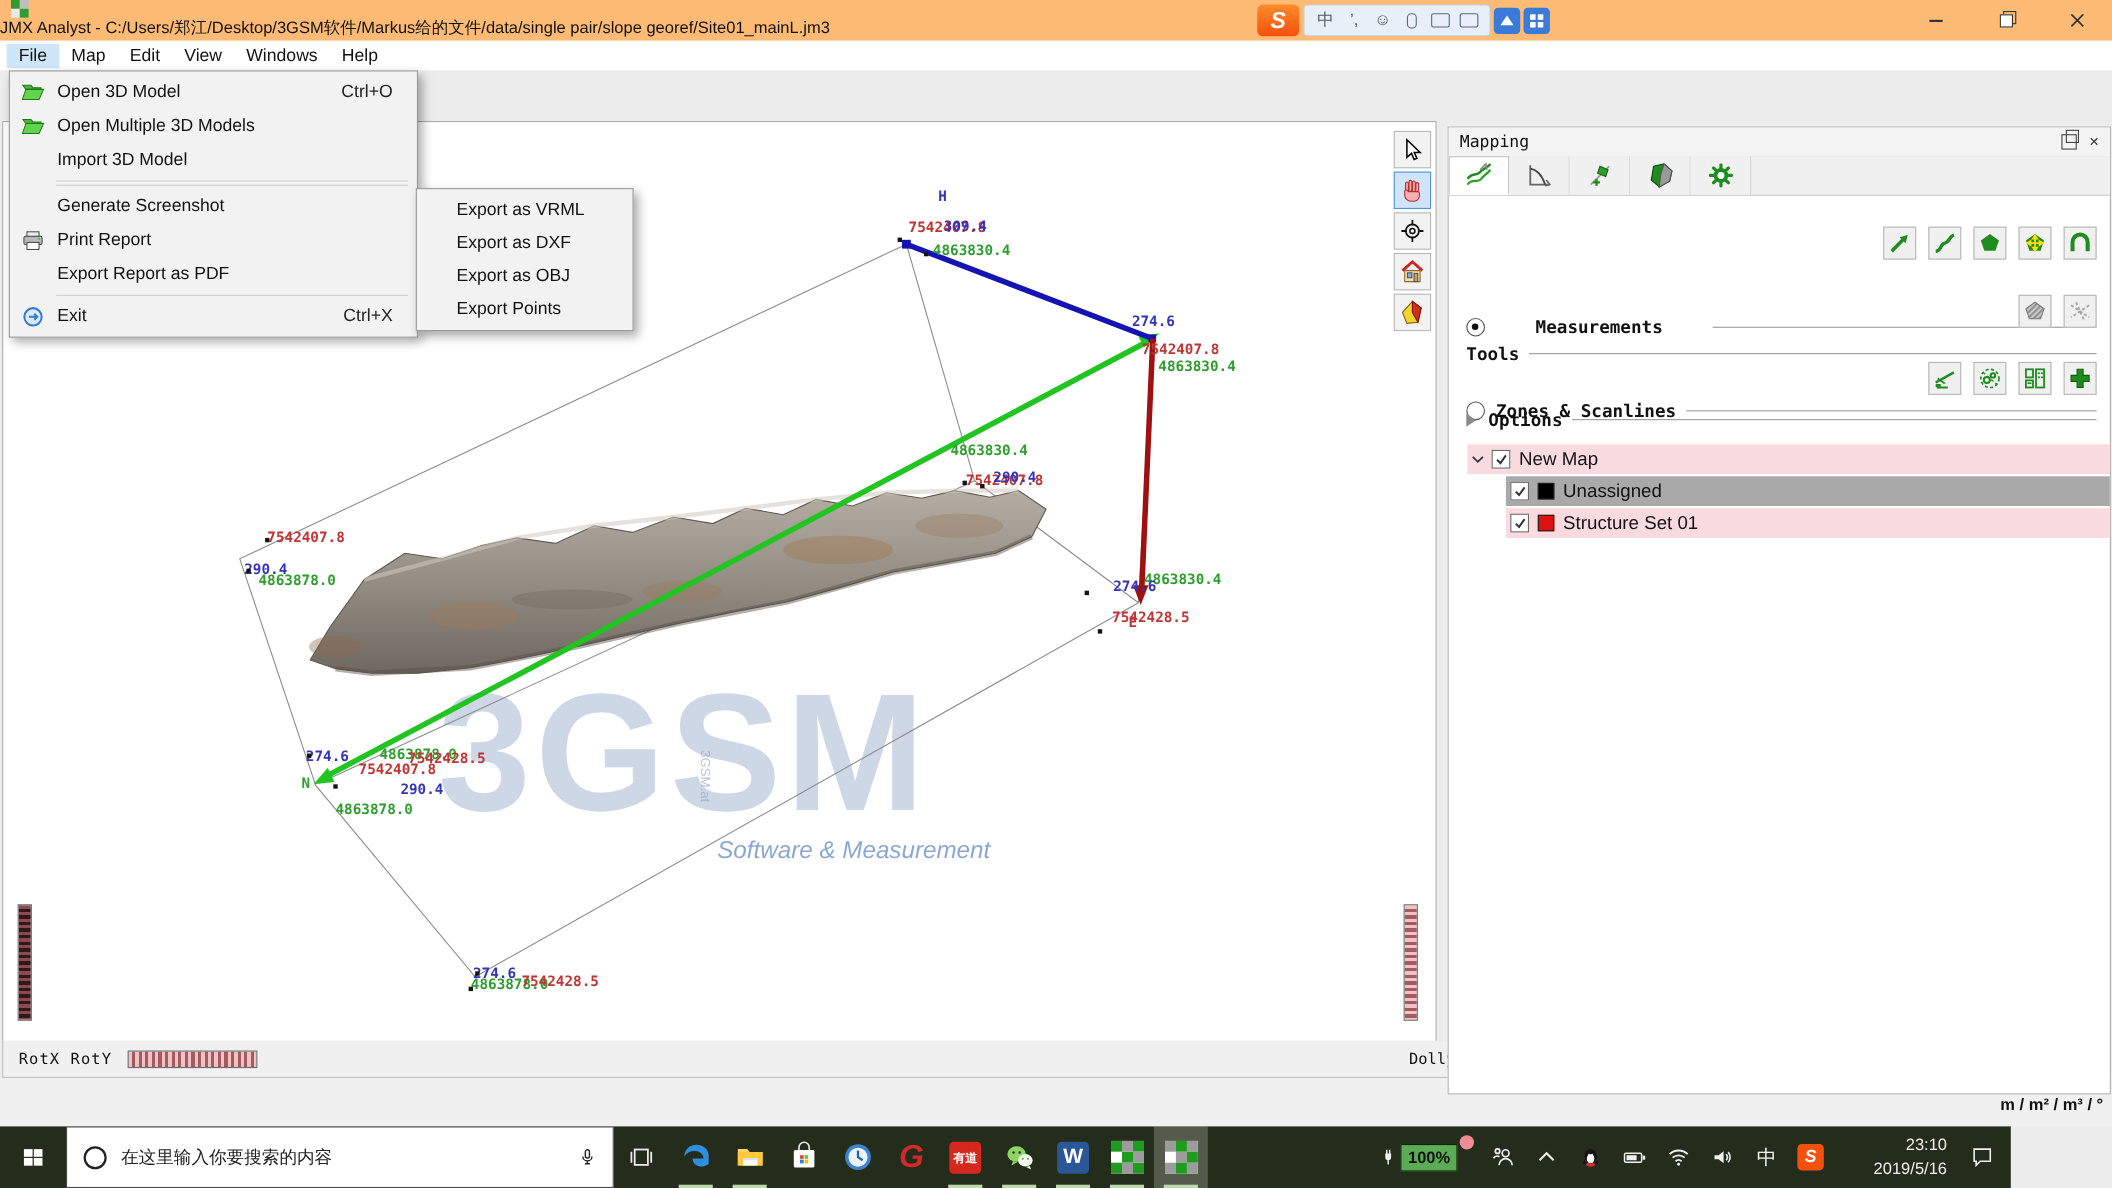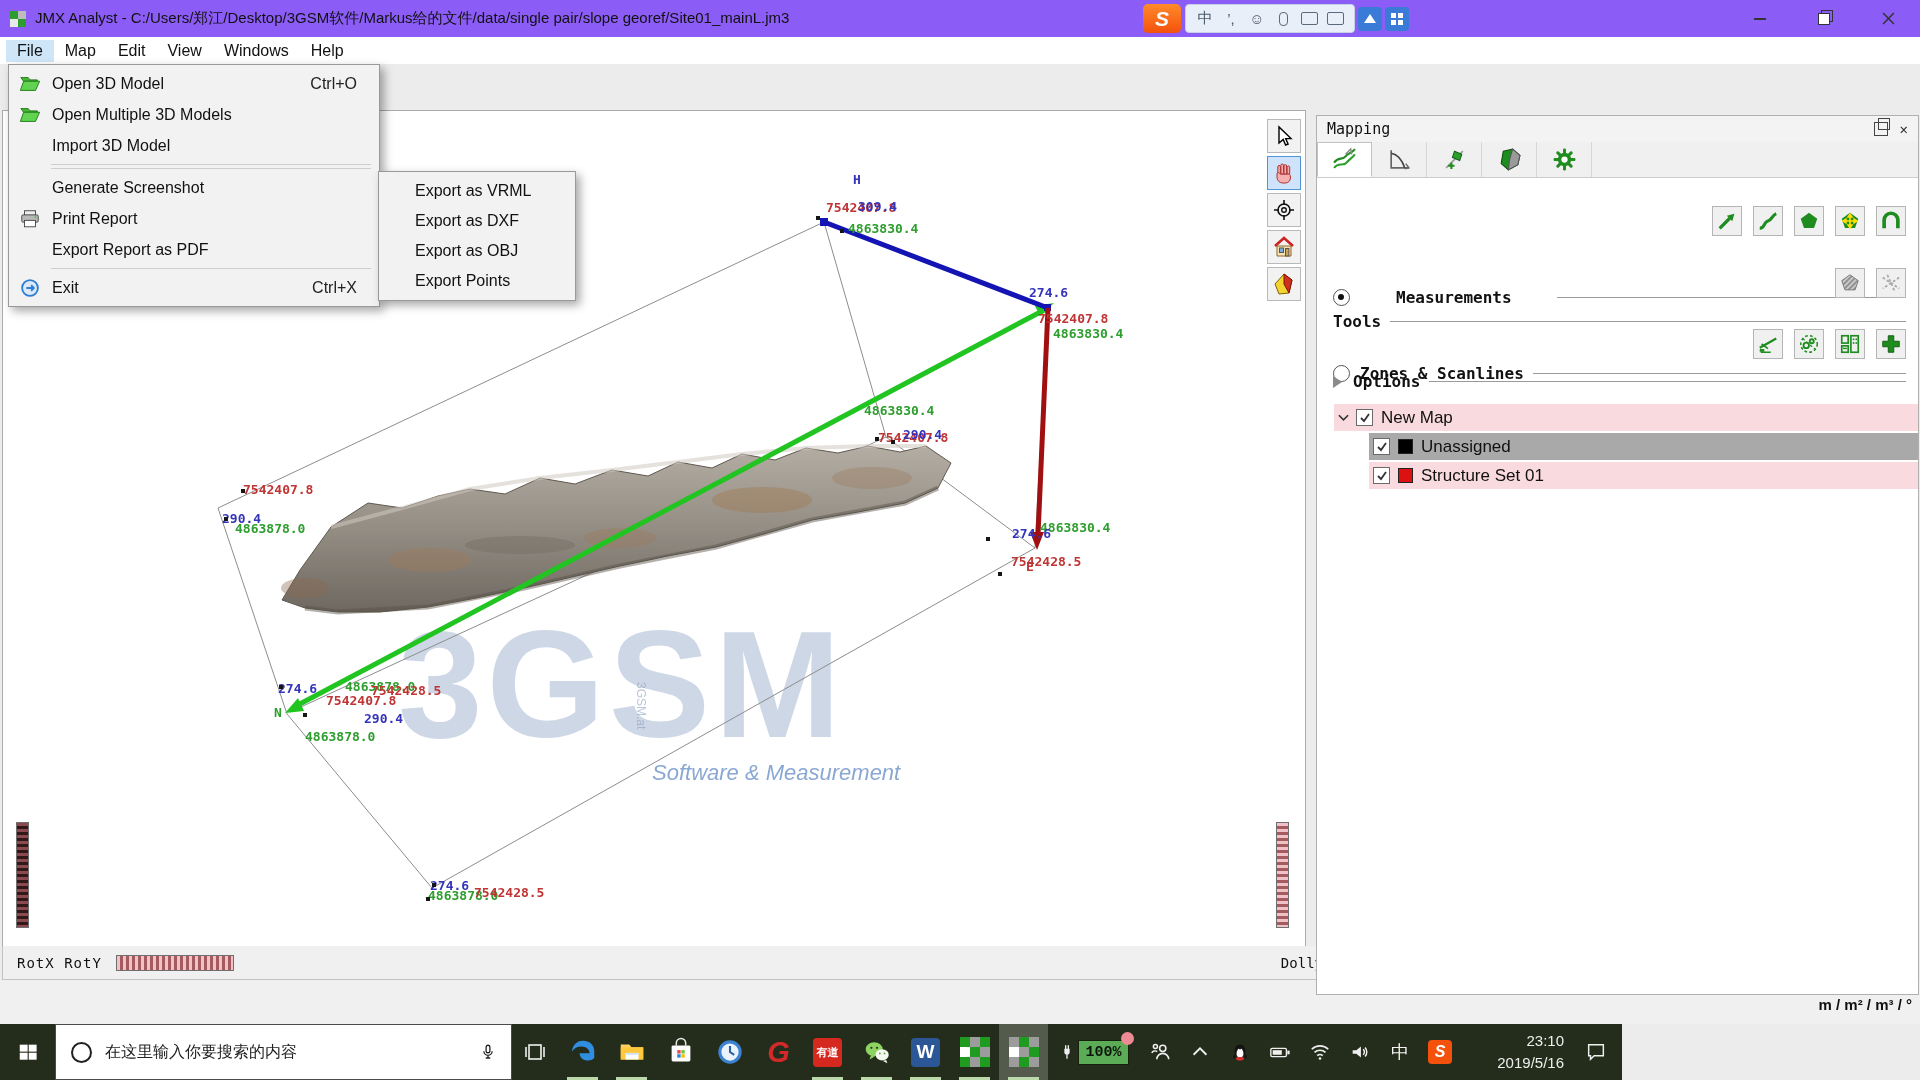--- a/index.html
+++ b/index.html
@@ -1,18 +1,18 @@
 <!DOCTYPE html>
 <html><head>
 <meta charset="utf-8">
 <style>
   html,body{margin:0;padding:0;background:#555;}
   #screen{position:relative;width:1920px;height:1080px;background:#ececec;font-family:"Liberation Sans",sans-serif;overflow:hidden;}
   
-  #titlebar{position:absolute;left:0;top:0;width:1920px;height:37px;background:#8b5cf6;display:flex;align-items:center;z-index:20;}
+  #titlebar{position:absolute;left:0;top:0;width:1920px;height:37px;background:#fdba74;display:flex;z-index:20;flex-direction:column;}
   #appicon{width:16px;height:16px;margin:0 9px 0 10px;display:grid;grid-template-columns:8px 8px;grid-template-rows:8px 8px;}
   #appicon i{display:block}
   #title-text{font-size:15px;color:#111;white-space:nowrap;}
   #sogou{position:absolute;left:1143px;top:4px;height:29px;display:flex;align-items:center;z-index:21;}
   #sogou-logo{width:38px;height:29px;border-radius:5px;background:linear-gradient(180deg,#ff8a2a,#f4510c);color:#fff;font-weight:bold;font-style:italic;font-size:21px;display:flex;align-items:center;justify-content:center;margin-right:4px;}
   #sogou-bar{height:27px;background:#e9eff8;border:1px solid #c3d2e6;border-radius:4px;display:flex;align-items:center;padding:0 6px;color:#4a5a6a;}
   .sg-it{min-width:24px;height:22px;display:flex;align-items:center;justify-content:center;font-size:15px;margin:0 1px;}
   .sg-shape{width:15px;height:11px;border:1.5px solid #5a6a7a;border-radius:2px;}
   .sg-mic{width:7px;height:12px;border:1.5px solid #5a6a7a;border-radius:4px;}
   .sg-blue{width:24px;height:24px;border-radius:4px;background:#3b7bd8;display:flex;align-items:center;justify-content:center;margin-left:3px;}
@@ -80,37 +80,37 @@
   .fm-row.hl{background:#8fcaf8;}
   .fm-icon{width:30px;height:24px;margin-right:7px;display:flex;align-items:center;justify-content:center;flex:none;}
   .fm-icon svg{width:22px;height:22px;}
   .fm-label{flex:1;white-space:nowrap;}
   .fm-short{margin-right:12px;color:#222;}
   .fm-arrow{font-size:10px;color:#222;}
   .fm-sep{height:1px;background:#cfcfcf;margin:3px 8px 3px 42px;}
   #submenu{position:absolute;left:378px;top:171px;width:196px;background:#f2f2f2;border:1px solid #999;box-shadow:4px 4px 9px rgba(0,0,0,.35);z-index:51;padding:4px 0;}
   .sm-row{height:30px;display:flex;align-items:center;padding-left:36px;font-size:16px;color:#111;white-space:nowrap;}
   
-  #taskbar{position:absolute;left:0;top:1024px;width:1622px;height:56px;background:#242d1b;display:flex;align-items:stretch;color:#eee;z-index:30;}
+  #taskbar{position:absolute;left:0;top:1024px;width:1828px;height:56px;background:#242d1b;display:flex;align-items:stretch;color:#eee;z-index:30;}
   #start{width:60px;display:flex;align-items:center;justify-content:center;}
   #searchbox{width:498px;background:#fff;border:1px solid #4a4a4a;box-sizing:border-box;display:flex;align-items:center;}
   .sring{width:17px;height:17px;border:2.6px solid #222;border-radius:50%;margin:0 13px 0 15px;flex:none;}
   #search-text{font-size:16px;color:#222;flex:1;white-space:nowrap;}
   #search-mic{margin-right:14px;display:flex;}
   #taskview{width:50px;display:flex;align-items:center;justify-content:center;}
   .tb-app{width:49px;display:flex;align-items:center;justify-content:center;position:relative;}
   .tb-app.running::after{content:"";position:absolute;left:9px;right:9px;bottom:0;height:3px;background:#bcd9ab;}
   .tb-app.active{background:rgba(255,255,255,.22);}
   .tb-app svg{width:30px;height:30px;}
   .ltr{font-weight:bold;font-size:29px;line-height:1;}
   .sq{display:flex;align-items:center;justify-content:center;width:29px;height:29px;color:#fff;font-weight:bold;font-size:19px;border-radius:4px;}
   #tray{margin-left:auto;display:flex;align-items:center;}
   .tr-it{width:40px;height:56px;display:flex;align-items:center;justify-content:center;position:relative;}
   .tr-it svg{width:22px;height:22px;}
-  #batt-widget{width:92px;height:56px;display:flex;align-items:center;justify-content:center;position:relative;font-family:Liberation Mono, monospace;}
+  #batt-widget{width:92px;height:56px;display:flex;align-items:center;position:relative;}
   #batt-box{background:#5cab57;border:1.5px solid #16200f;color:#0c130a;font-size:15px;font-weight:bold;padding:3px 6px;margin-left:3px;}
   #batt-dot{position:absolute;right:6px;top:8px;width:13px;height:13px;border-radius:50%;background:#ef8b94;}
   #clockblk{width:104px;text-align:right;font-size:15px;line-height:1.45;padding-right:6px;}
   #action{width:52px;display:flex;align-items:center;justify-content:center;}
   .white-txt{color:#f2f2f2;font-size:17px;}
 </style>
 </head>
 <body>
 
 <div id="screen">

